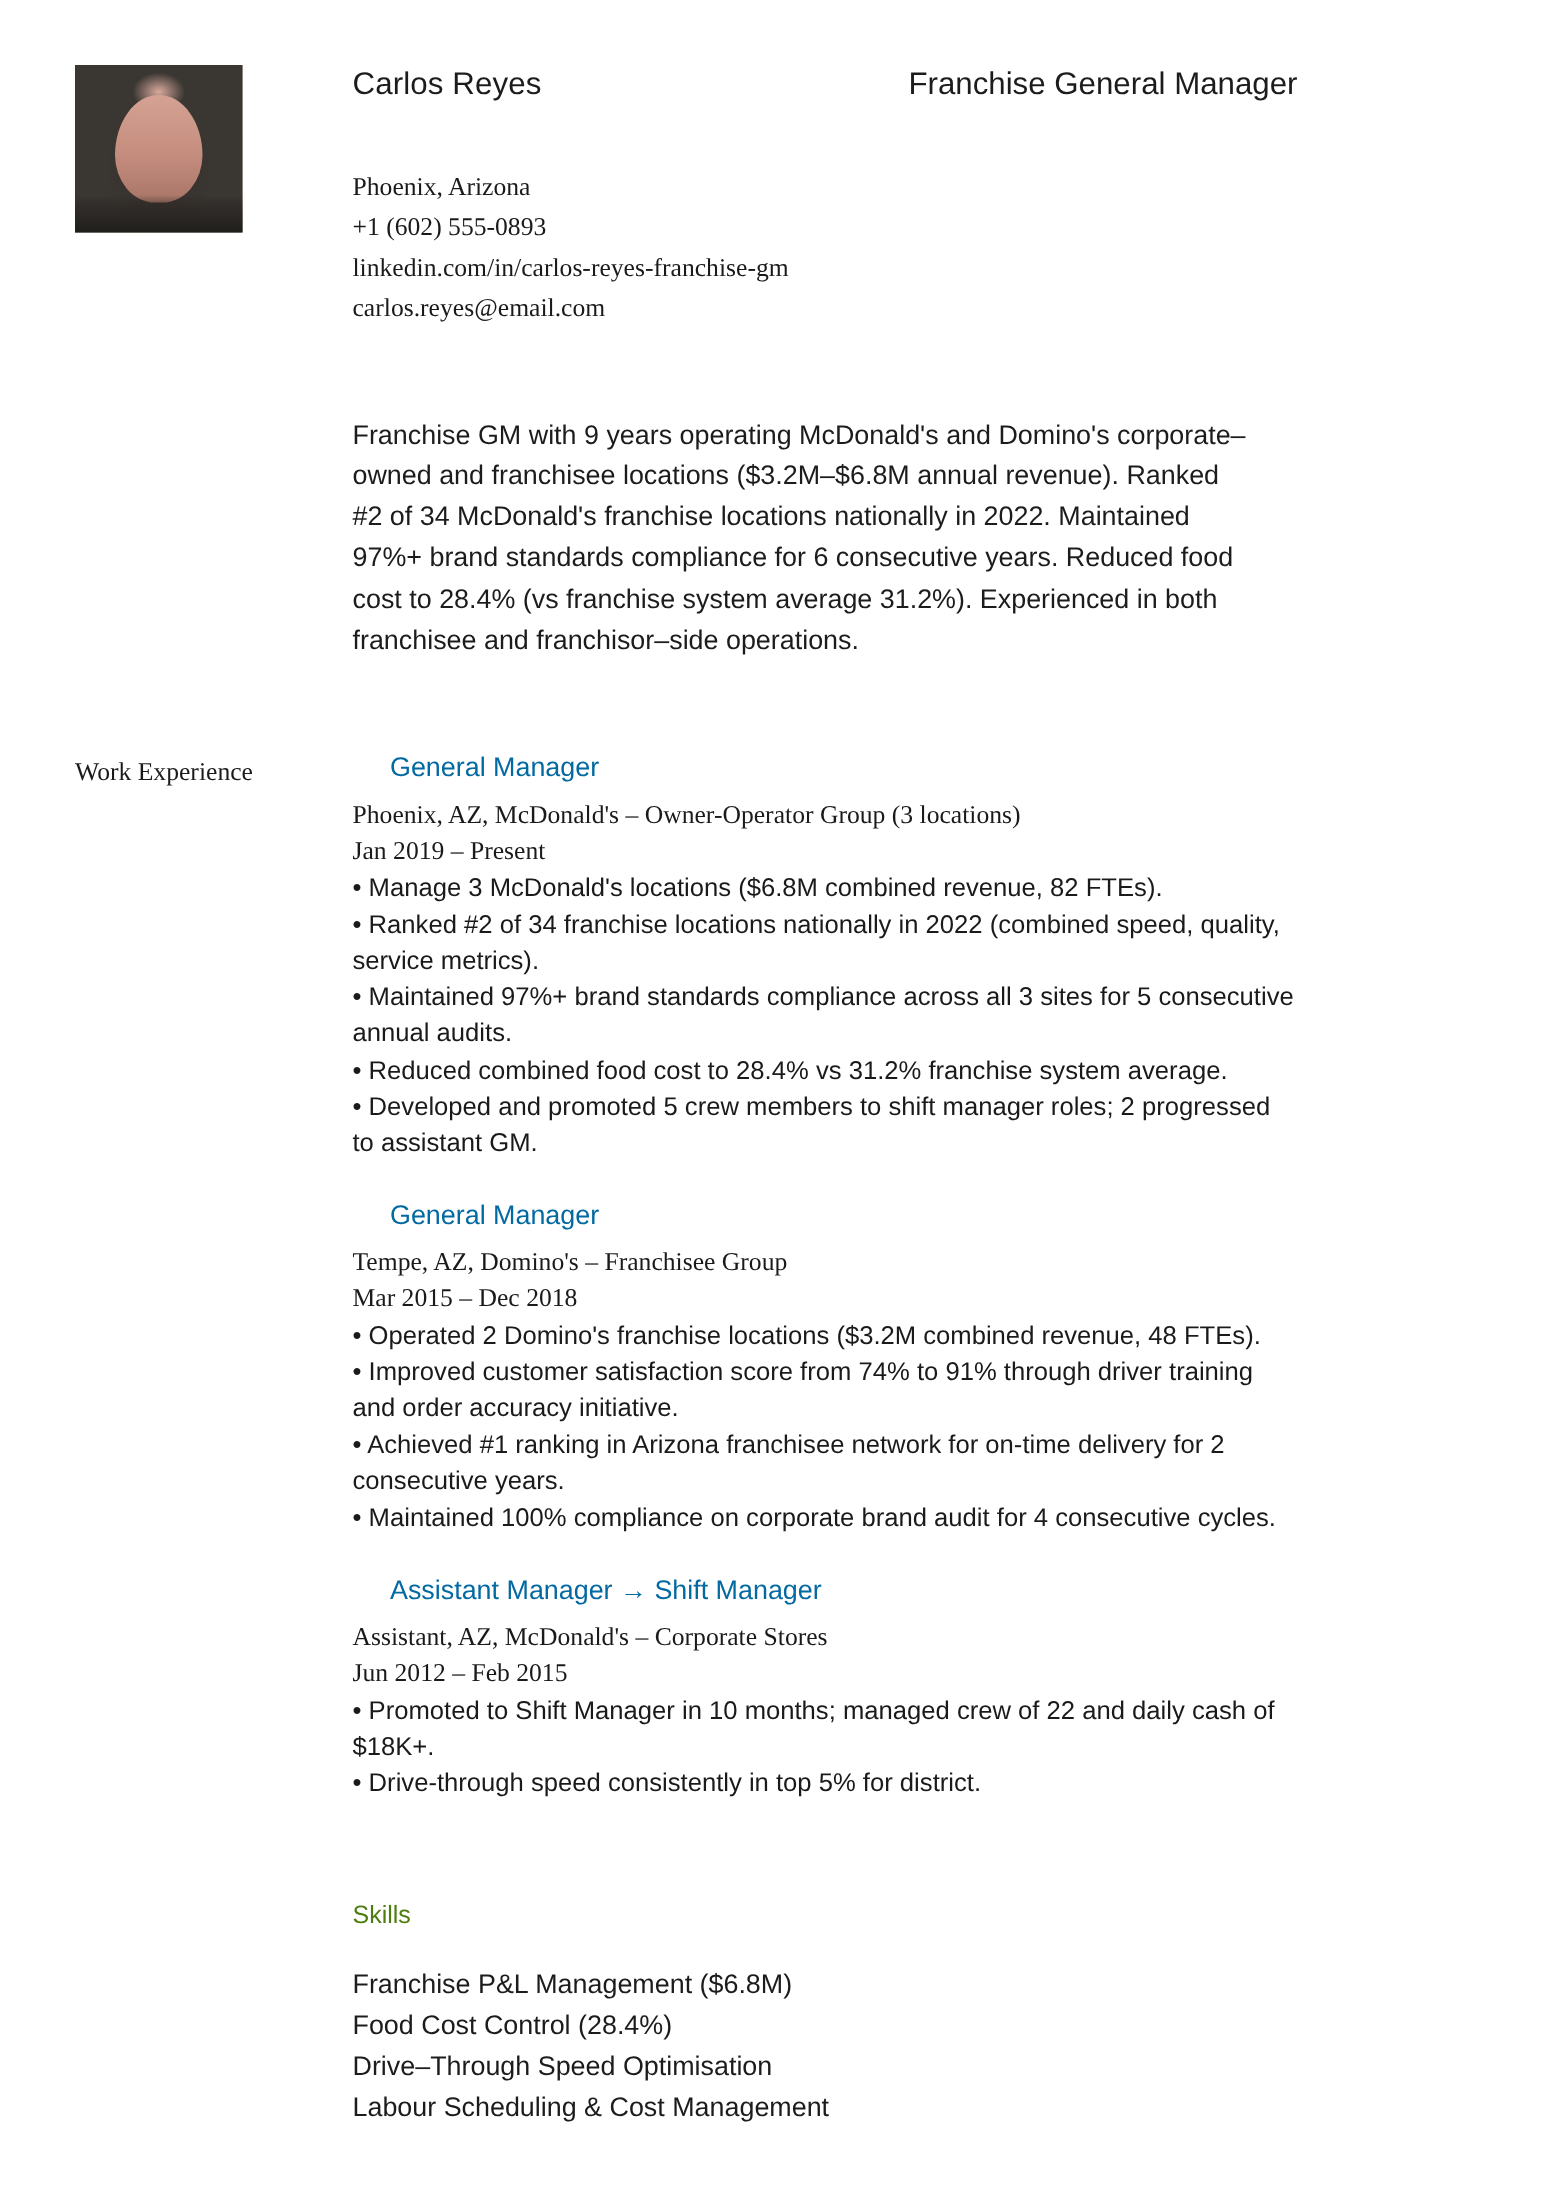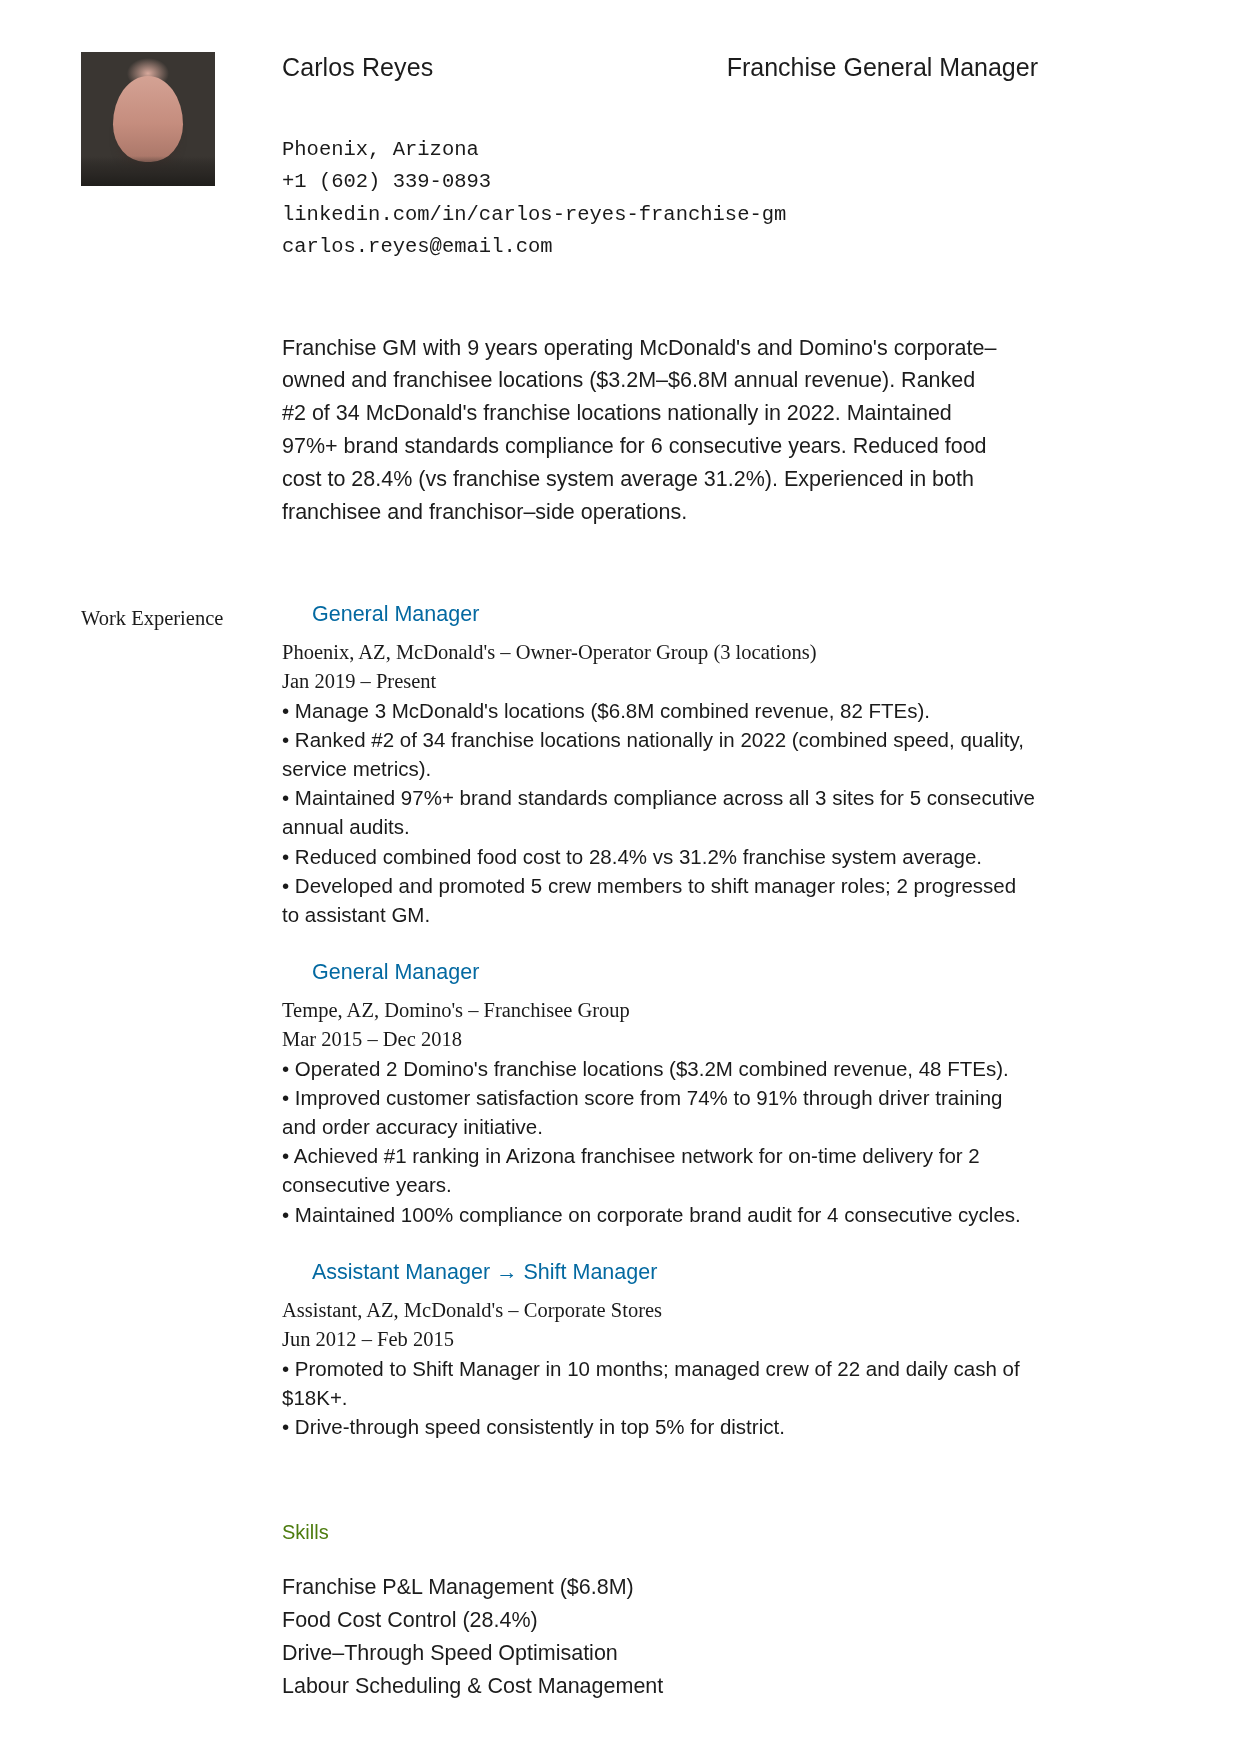--- a/index.html
+++ b/index.html
@@ -25,21 +25,21 @@
 
   
   .row {
     position: relative;
     display: flex;
     align-items: flex-start;
   }
   .col-left {
     width: 282px;
     flex: 0 0 282px;
-    padding-left: 81px;
+    padding-left: 60px;
     box-sizing: border-box;
   }
   .col-right {
     flex: 1 1 auto;
     padding-right: 183px;
   }
 
   
   .header {
     padding-top: 52px;
@@ -96,21 +96,21 @@
     align-items: baseline;
   }
 
   .contact {
     margin-top: 52px;
     font-family: "Liberation Serif", serif;
     font-size: 20.5px;
     line-height: 1.58;
     color: #1a1a1a;
   }
-  .contact div { white-space: nowrap; font-family: Liberation Mono, monospace; }
+  .contact div { white-space: nowrap; }
 
   
   .summary {
     margin-top: 68px;
     font-family: "Liberation Sans", sans-serif;
     font-size: 21.5px;
     line-height: 1.53;
     color: #1c1c1c;
     max-width: 720px;
   }
@@ -178,21 +178,21 @@
     <div class="col-left">
       <div class="photo"></div>
     </div>
     <div class="col-right">
       <div class="header-line">
         <div class="name">Carlos Reyes</div>
         <div class="headline">Franchise General Manager</div>
       </div>
       <div class="contact">
         <div>Phoenix, Arizona</div>
-        <div>+1 (602) 339-0893</div>
+        <div>+1 (602) 555-0893</div>
         <div>linkedin.com/in/carlos-reyes-franchise-gm</div>
         <div>carlos.reyes@email.com</div>
       </div>
     </div>
   </div>
 
   <div class="row">
     <div class="col-left"></div>
     <div class="col-right">
       <div class="summary">Franchise GM with 9 years operating McDonald's and Domino's corporate–owned and franchisee locations ($3.2M–$6.8M annual revenue). Ranked #2 of 34 McDonald's franchise locations nationally in 2022. Maintained 97%+ brand standards compliance for 6 consecutive years. Reduced food cost to 28.4% (vs franchise system average 31.2%). Experienced in both franchisee and franchisor–side operations.</div>

